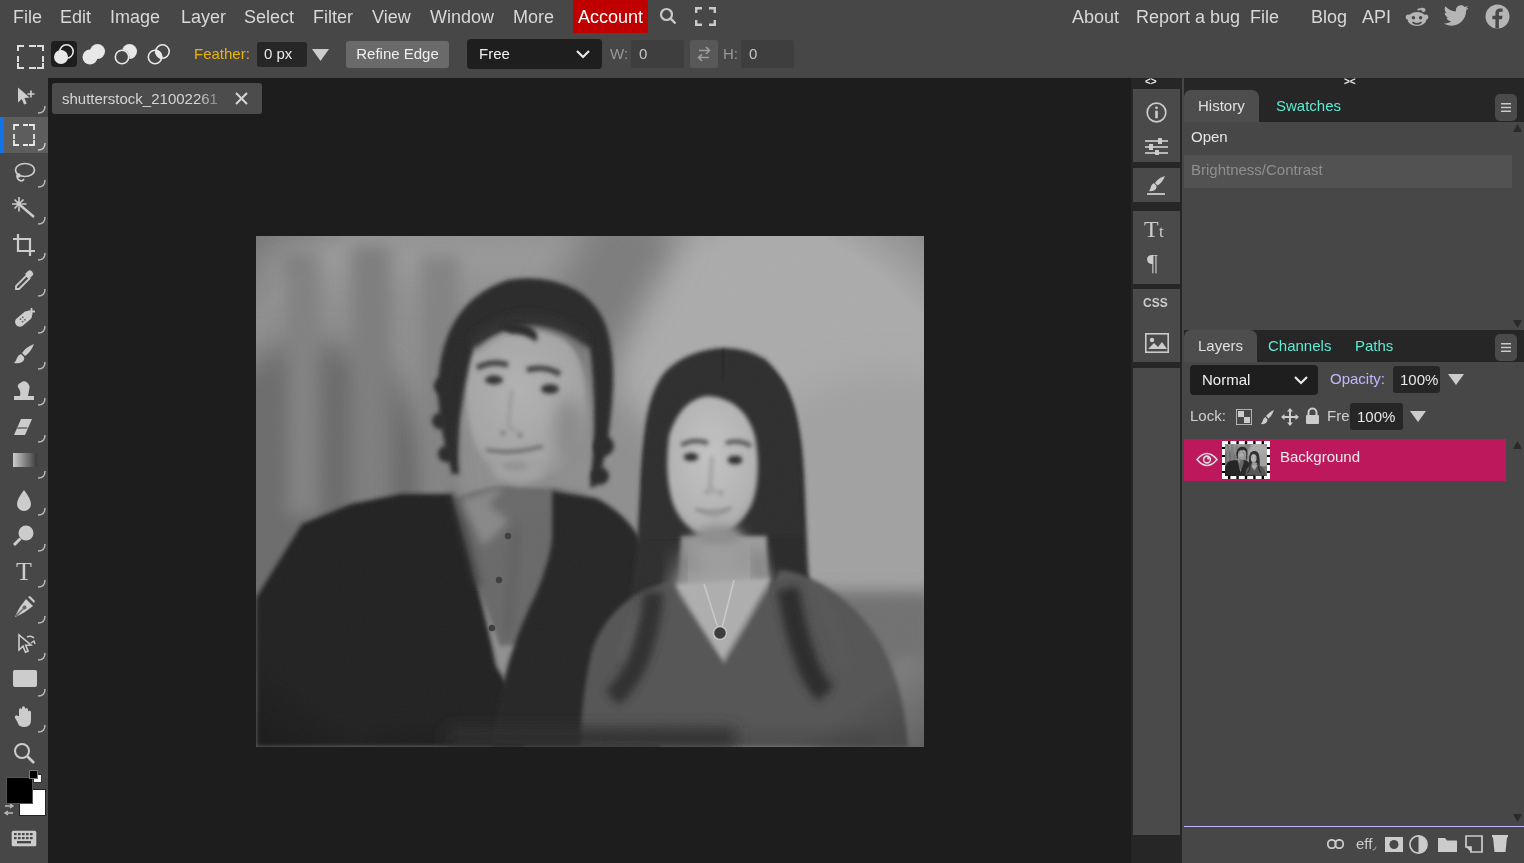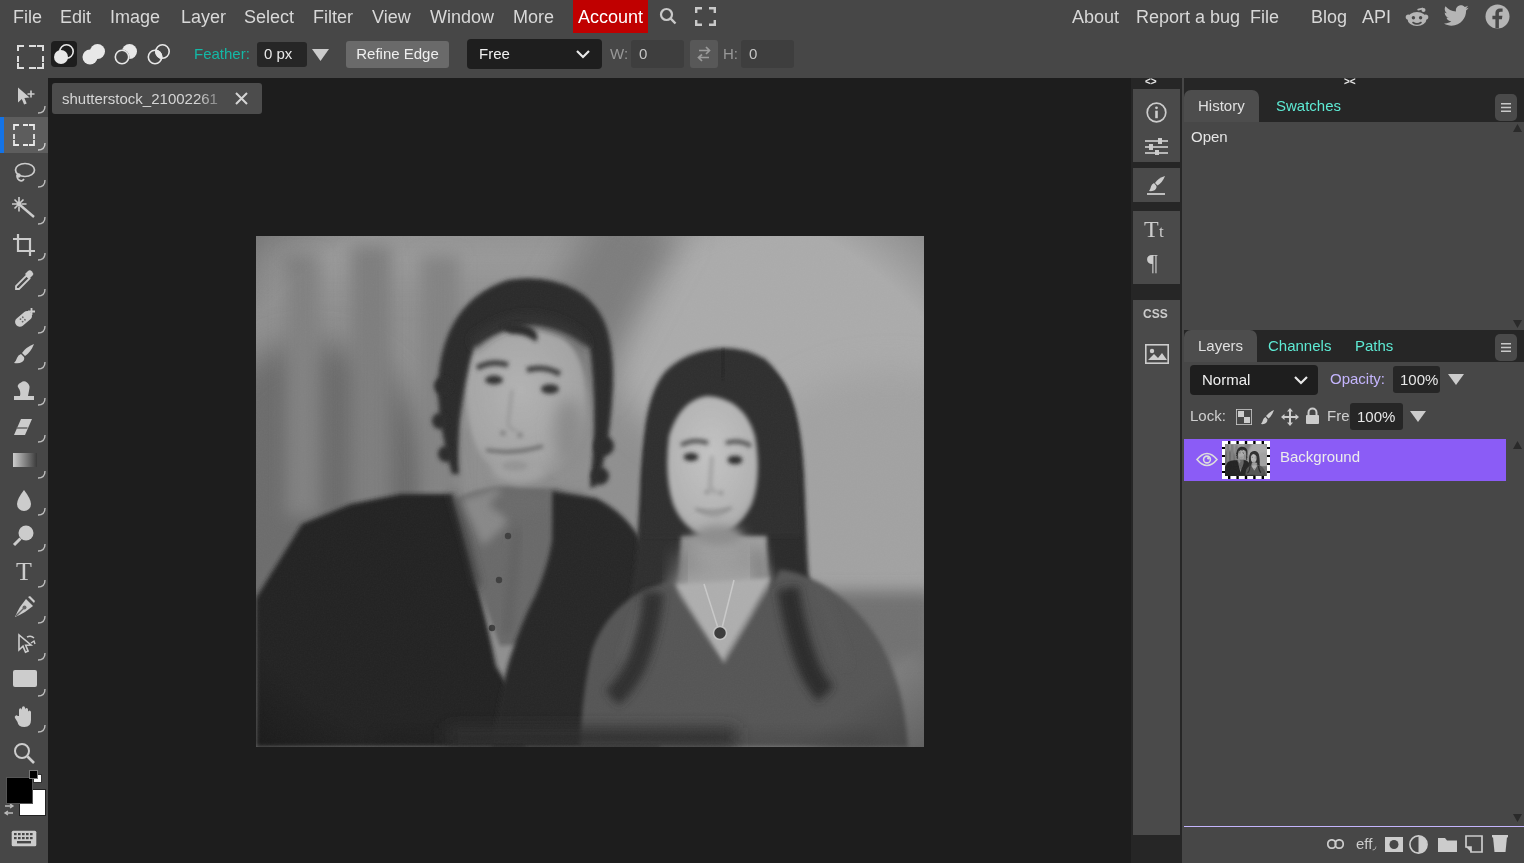--- a/index.html
+++ b/index.html
@@ -105,21 +105,21 @@
     <svg class="abs" style="left:146px;top:10px" width="26" height="22" viewBox="0 0 26 22">
         <defs>
           <clipPath id="cint">
             <circle cx="16.5" cy="8.5" r="7.5"></circle>
           </clipPath>
         </defs>
         <circle cx="16.5" cy="8.5" r="6.7" fill="none" stroke="#e8e8e8" stroke-width="1.6"></circle>
         <circle cx="9" cy="14" r="6.7" fill="none" stroke="#e8e8e8" stroke-width="1.6"></circle>
         <circle cx="9" cy="14" r="7.5" fill="#e8e8e8" clip-path="url(#cint)"></circle>
       </svg>
-    <span class="abs" style="left:194px;top:12px;color:#14b8a6">Feather:</span>
+    <span class="abs" style="left:194px;top:12px;color:#eab308">Feather:</span>
     <div class="abs darkin" style="left:257px;top:9px;width:50px;height:25px;border-radius:3px;color:#e8e8e8;padding:3px 0 0 7px">0 px</div>
     <svg class="abs" style="left:312px;top:16px" width="17" height="12" viewBox="0 0 17 12">
         <path d="M0 0h17L8.5 12z" fill="#ccc"></path>
       </svg>
     <div class="abs" style="left:346px;top:8px;width:103px;height:27px;background:#6a6a6a;border-radius:3px;color:#efefef;text-align:center;padding-top:4px">Refine Edge</div>
     <div class="abs" style="left:467px;top:6px;width:135px;height:30px;background:#1e1e1e;border-radius:4px;color:#f0f0f0;padding:6px 0 0 12px">Free<svg class="abs" style="right:12px;top:11px" width="14" height="9" viewBox="0 0 14 9">
           <path d="M1 1l6 6 6-6" fill="none" stroke="#e8e8e8" stroke-width="2.2"></path>
         </svg></div>
     <span class="abs" style="left:610px;top:12px;color:#989898">W:</span>
     <div class="abs" style="left:631px;top:7px;width:53px;height:28px;background:#3e3e3e;border-radius:3px;color:#c5c5c5;padding:5px 0 0 8px">0</div>
@@ -527,21 +527,21 @@
     </div>
     <div class="sgrp" style="top:133px;height:73px">
       <svg class="abs" style="left:11px;top:8px" width="26" height="22" viewBox="0 0 26 22">
           <text x="0" y="18" font-family="Liberation Serif,serif" font-size="24" fill="#ccc">T</text>
           <text x="15" y="18" font-family="Liberation Serif,serif" font-size="17" fill="#ccc">t</text>
         </svg>
       <svg class="abs" style="left:14px;top:40px" width="18" height="24" viewBox="0 0 18 24">
           <text x="0" y="19" font-family="Liberation Serif,serif" font-size="24" fill="#ccc">¶</text>
         </svg>
     </div>
-    <div class="sgrp" style="top:222px;height:73px">
+    <div class="sgrp" style="top:211px;height:73px">
       <div class="abs" style="left:10px;top:7px;color:#ccc;font-size:12px;font-weight:bold">CSS</div>
       <svg class="abs" style="left:12px;top:44px" width="24" height="20" viewBox="0 0 24 20">
           <rect x="0.8" y="0.8" width="22.4" height="18.4" fill="none" stroke="#ccc" stroke-width="1.6"></rect>
           <circle cx="7" cy="7" r="2.2" fill="#ccc"></circle>
           <path d="M3 16l6-6 4 4 4-5 5 7z" fill="#ccc"></path>
         </svg>
     </div>
     <div class="sgrp" style="top:290px;height:467px"></div>
   </div>
   <div class="abs" id="rpanel">
@@ -550,20 +550,21 @@
 
     <div class="phead" style="top:12px">
       <div class="ptab on" style="left:0">History</div>
       <div class="ptab" style="left:78px">Swatches</div>
       <div class="menu3" style="top:4px"><svg width="10" height="9" viewBox="0 0 10 9" style="margin-top:9px">
             <path d="M0 .7h10M0 4.5h10M0 8.3h10" stroke="#c9c9c9" stroke-width="1.4"></path>
           </svg></div>
     </div>
     <div class="abs" style="left:0;top:44px;width:340px;height:208px;background:#474747">
       <div class="abs" style="left:0;top:0;width:328px;height:33px;color:#e5e5e5;padding:6px 0 0 7px">Open</div>
+      <div class="abs" style="left:0;top:33px;width:328px;height:33px;background:#525252;color:#8f8f8f;padding:6px 0 0 7px">Brightness/Contrast</div>
       <svg class="abs" style="right:2px;top:2px" width="9" height="8" viewBox="0 0 9 8">
           <path d="M0 8h9L4.5 0z" fill="#2a2a2a"></path>
         </svg>
       <svg class="abs" style="right:2px;bottom:2px" width="9" height="8" viewBox="0 0 9 8">
           <path d="M0 0h9L4.5 8z" fill="#2a2a2a"></path>
         </svg>
     </div>
 
     <div class="phead" style="top:252px">
       <div class="ptab on" style="left:0">Layers</div>
@@ -604,21 +605,21 @@
           <path d="M3.5 8V5.5a4 4 0 0 1 8 0V8" fill="none" stroke="#ccc" stroke-width="2"></path>
         </svg>
       <span class="abs" style="left:143px;top:7px;color:#cfcfcf">Free:</span>
       <div class="abs darkin" style="left:166px;top:3px;width:53px;height:27px;border-radius:3px;color:#e8e8e8;padding:5px 0 0 7px">100%</div>
       <svg class="abs" style="left:226px;top:11px" width="16" height="11" viewBox="0 0 16 11">
           <path d="M0 0h16L8 11z" fill="#ccc"></path>
         </svg>
     </div>
 
     <div class="abs" style="left:0;top:359px;width:340px;height:389px;background:#474747">
-      <div class="abs" style="left:0;top:2px;width:322px;height:42px;background:#8b5cf6">
+      <div class="abs" style="left:0;top:2px;width:322px;height:42px;background:#be185d">
         <svg class="abs" style="left:12px;top:13px" width="22" height="15" viewBox="0 0 22 15">
             <path d="M1 7.5Q11-4.5 21 7.5 11 19.5 1 7.5z" fill="none" stroke="#ddd" stroke-width="1.6"></path>
             <circle cx="11" cy="7.5" r="3.4" fill="none" stroke="#ddd" stroke-width="1.6"></circle>
             <circle cx="12.3" cy="6.3" r="1.2" fill="#ddd"></circle>
           </svg>
         <div class="abs" style="left:38px;top:2px;width:48px;height:38px;background:#000;border:3px dashed #fff"><svg width="42" height="32" viewBox="0 0 668 511" preserveAspectRatio="none">
               <use href="#photoArt"></use>
             </svg></div>
         <div class="abs" style="left:96px;top:9px;color:#ececec">Background</div>
       </div>

